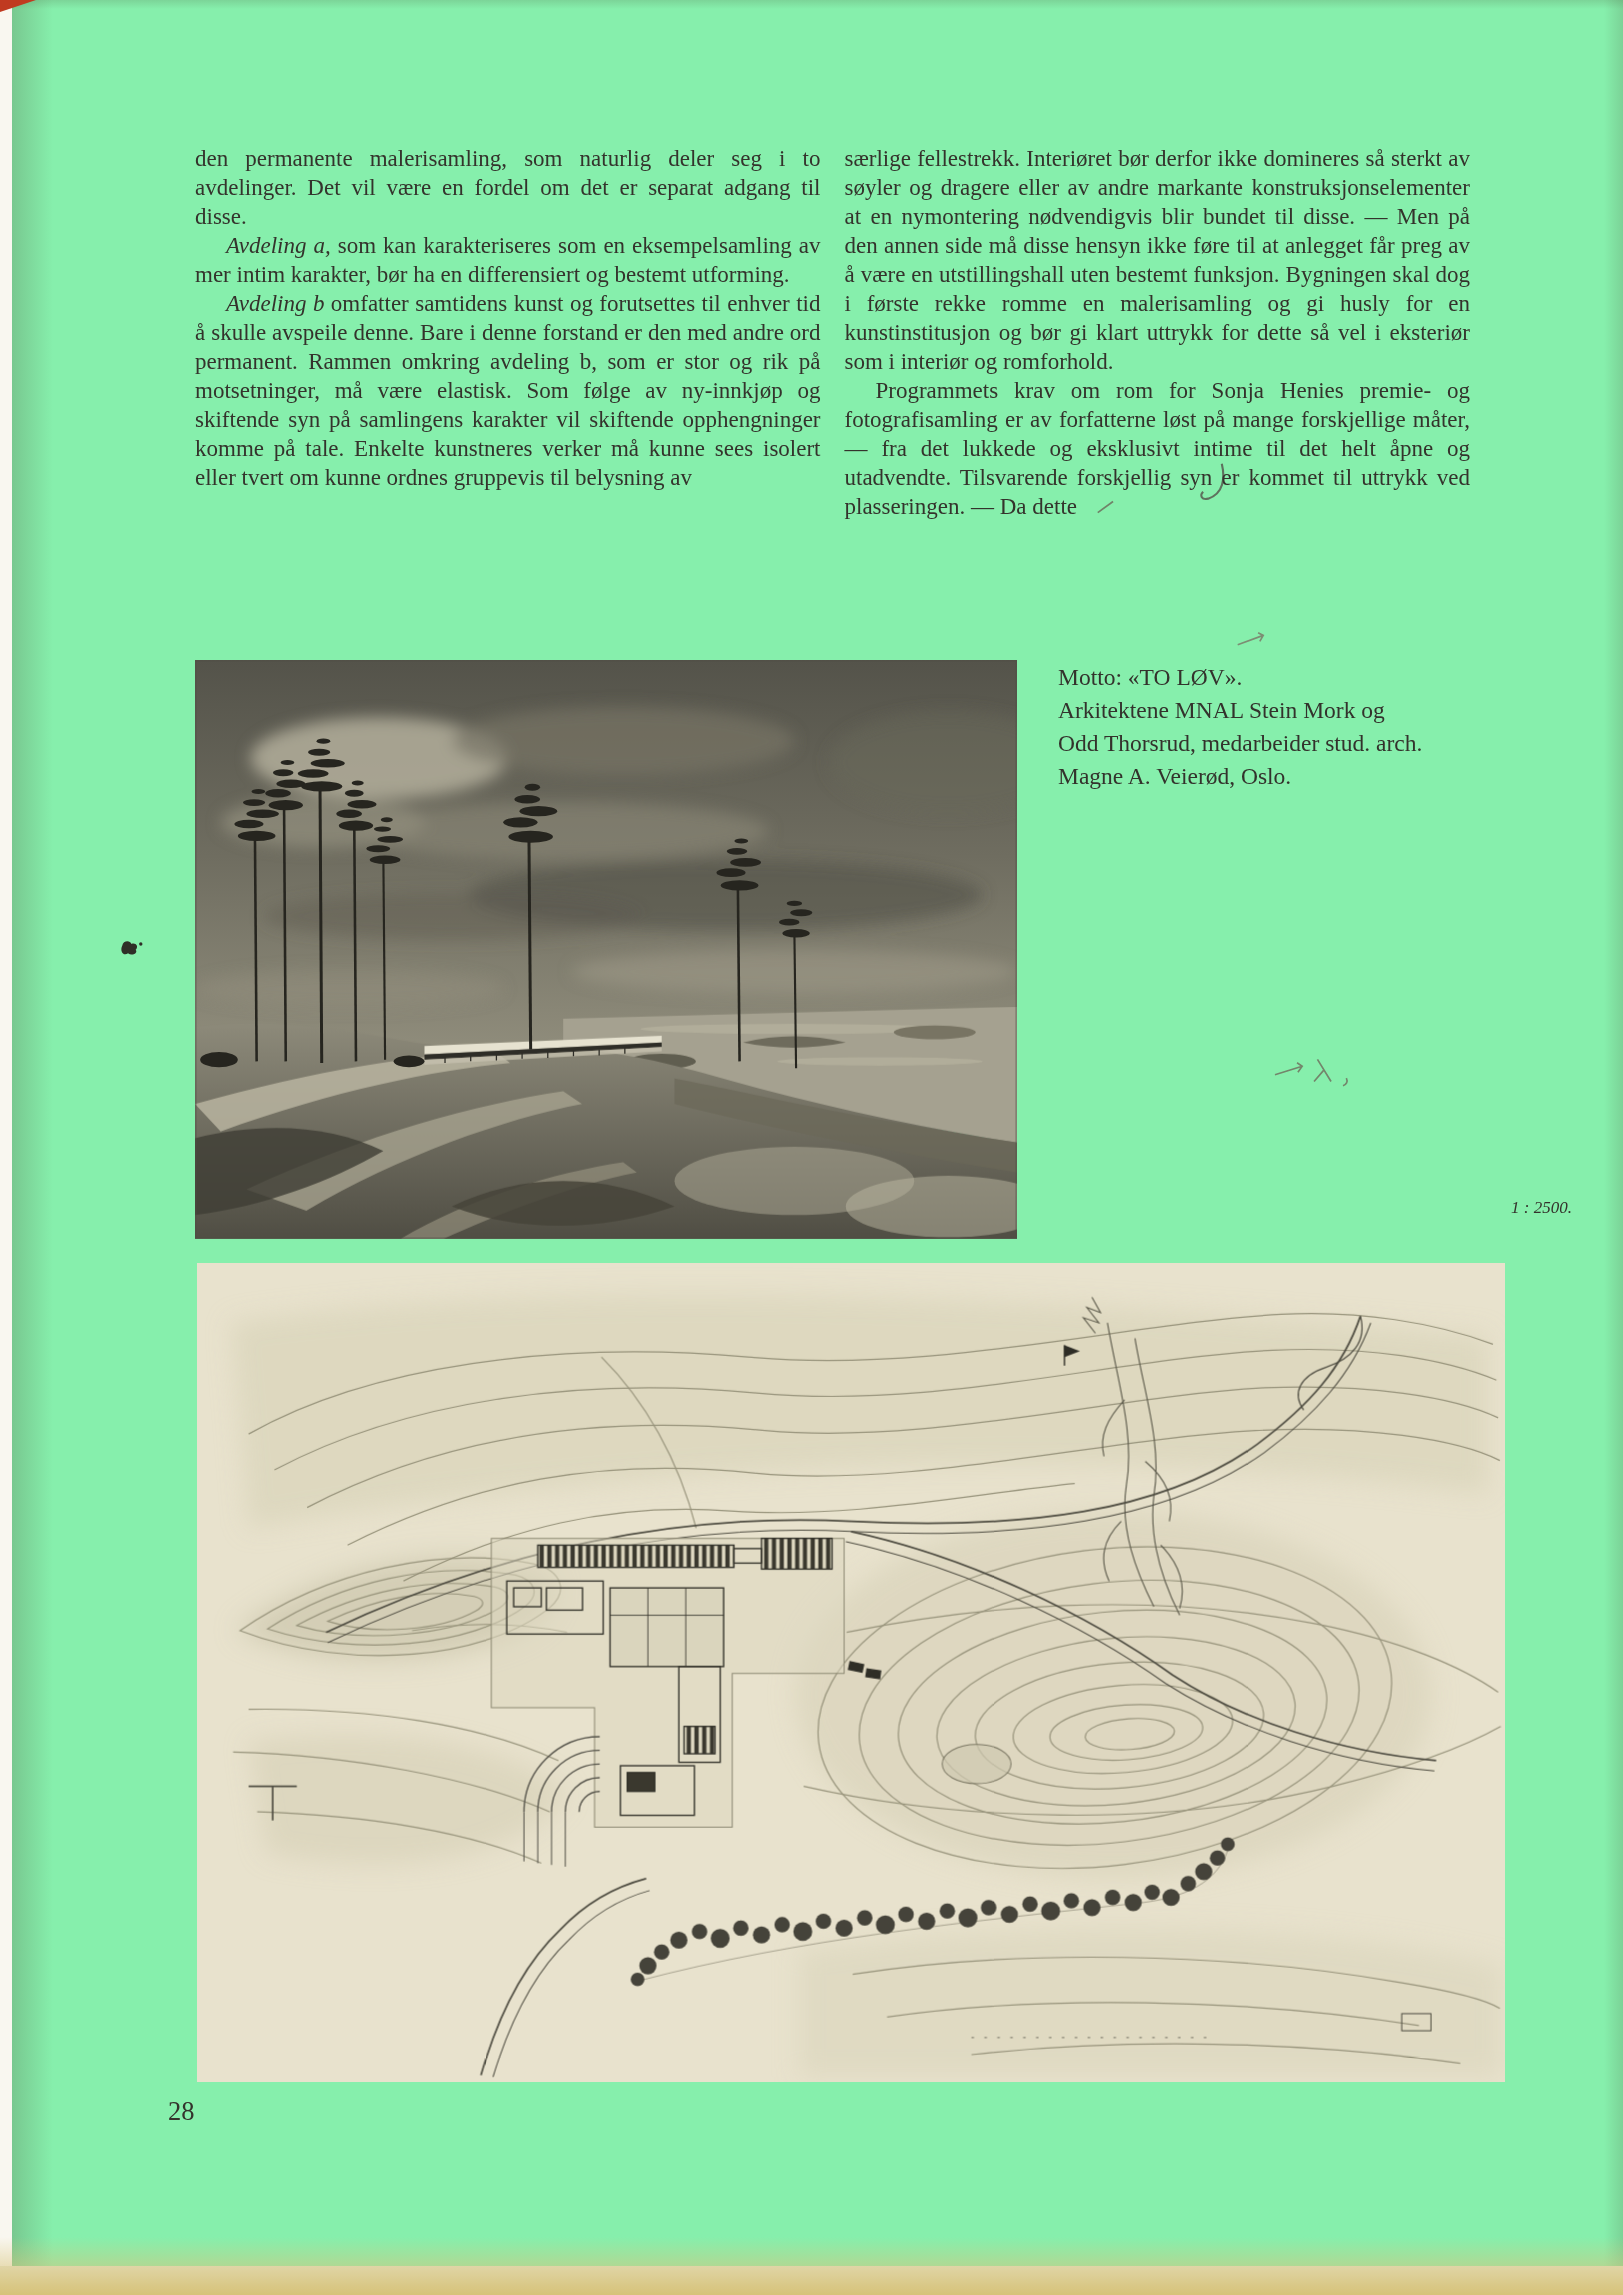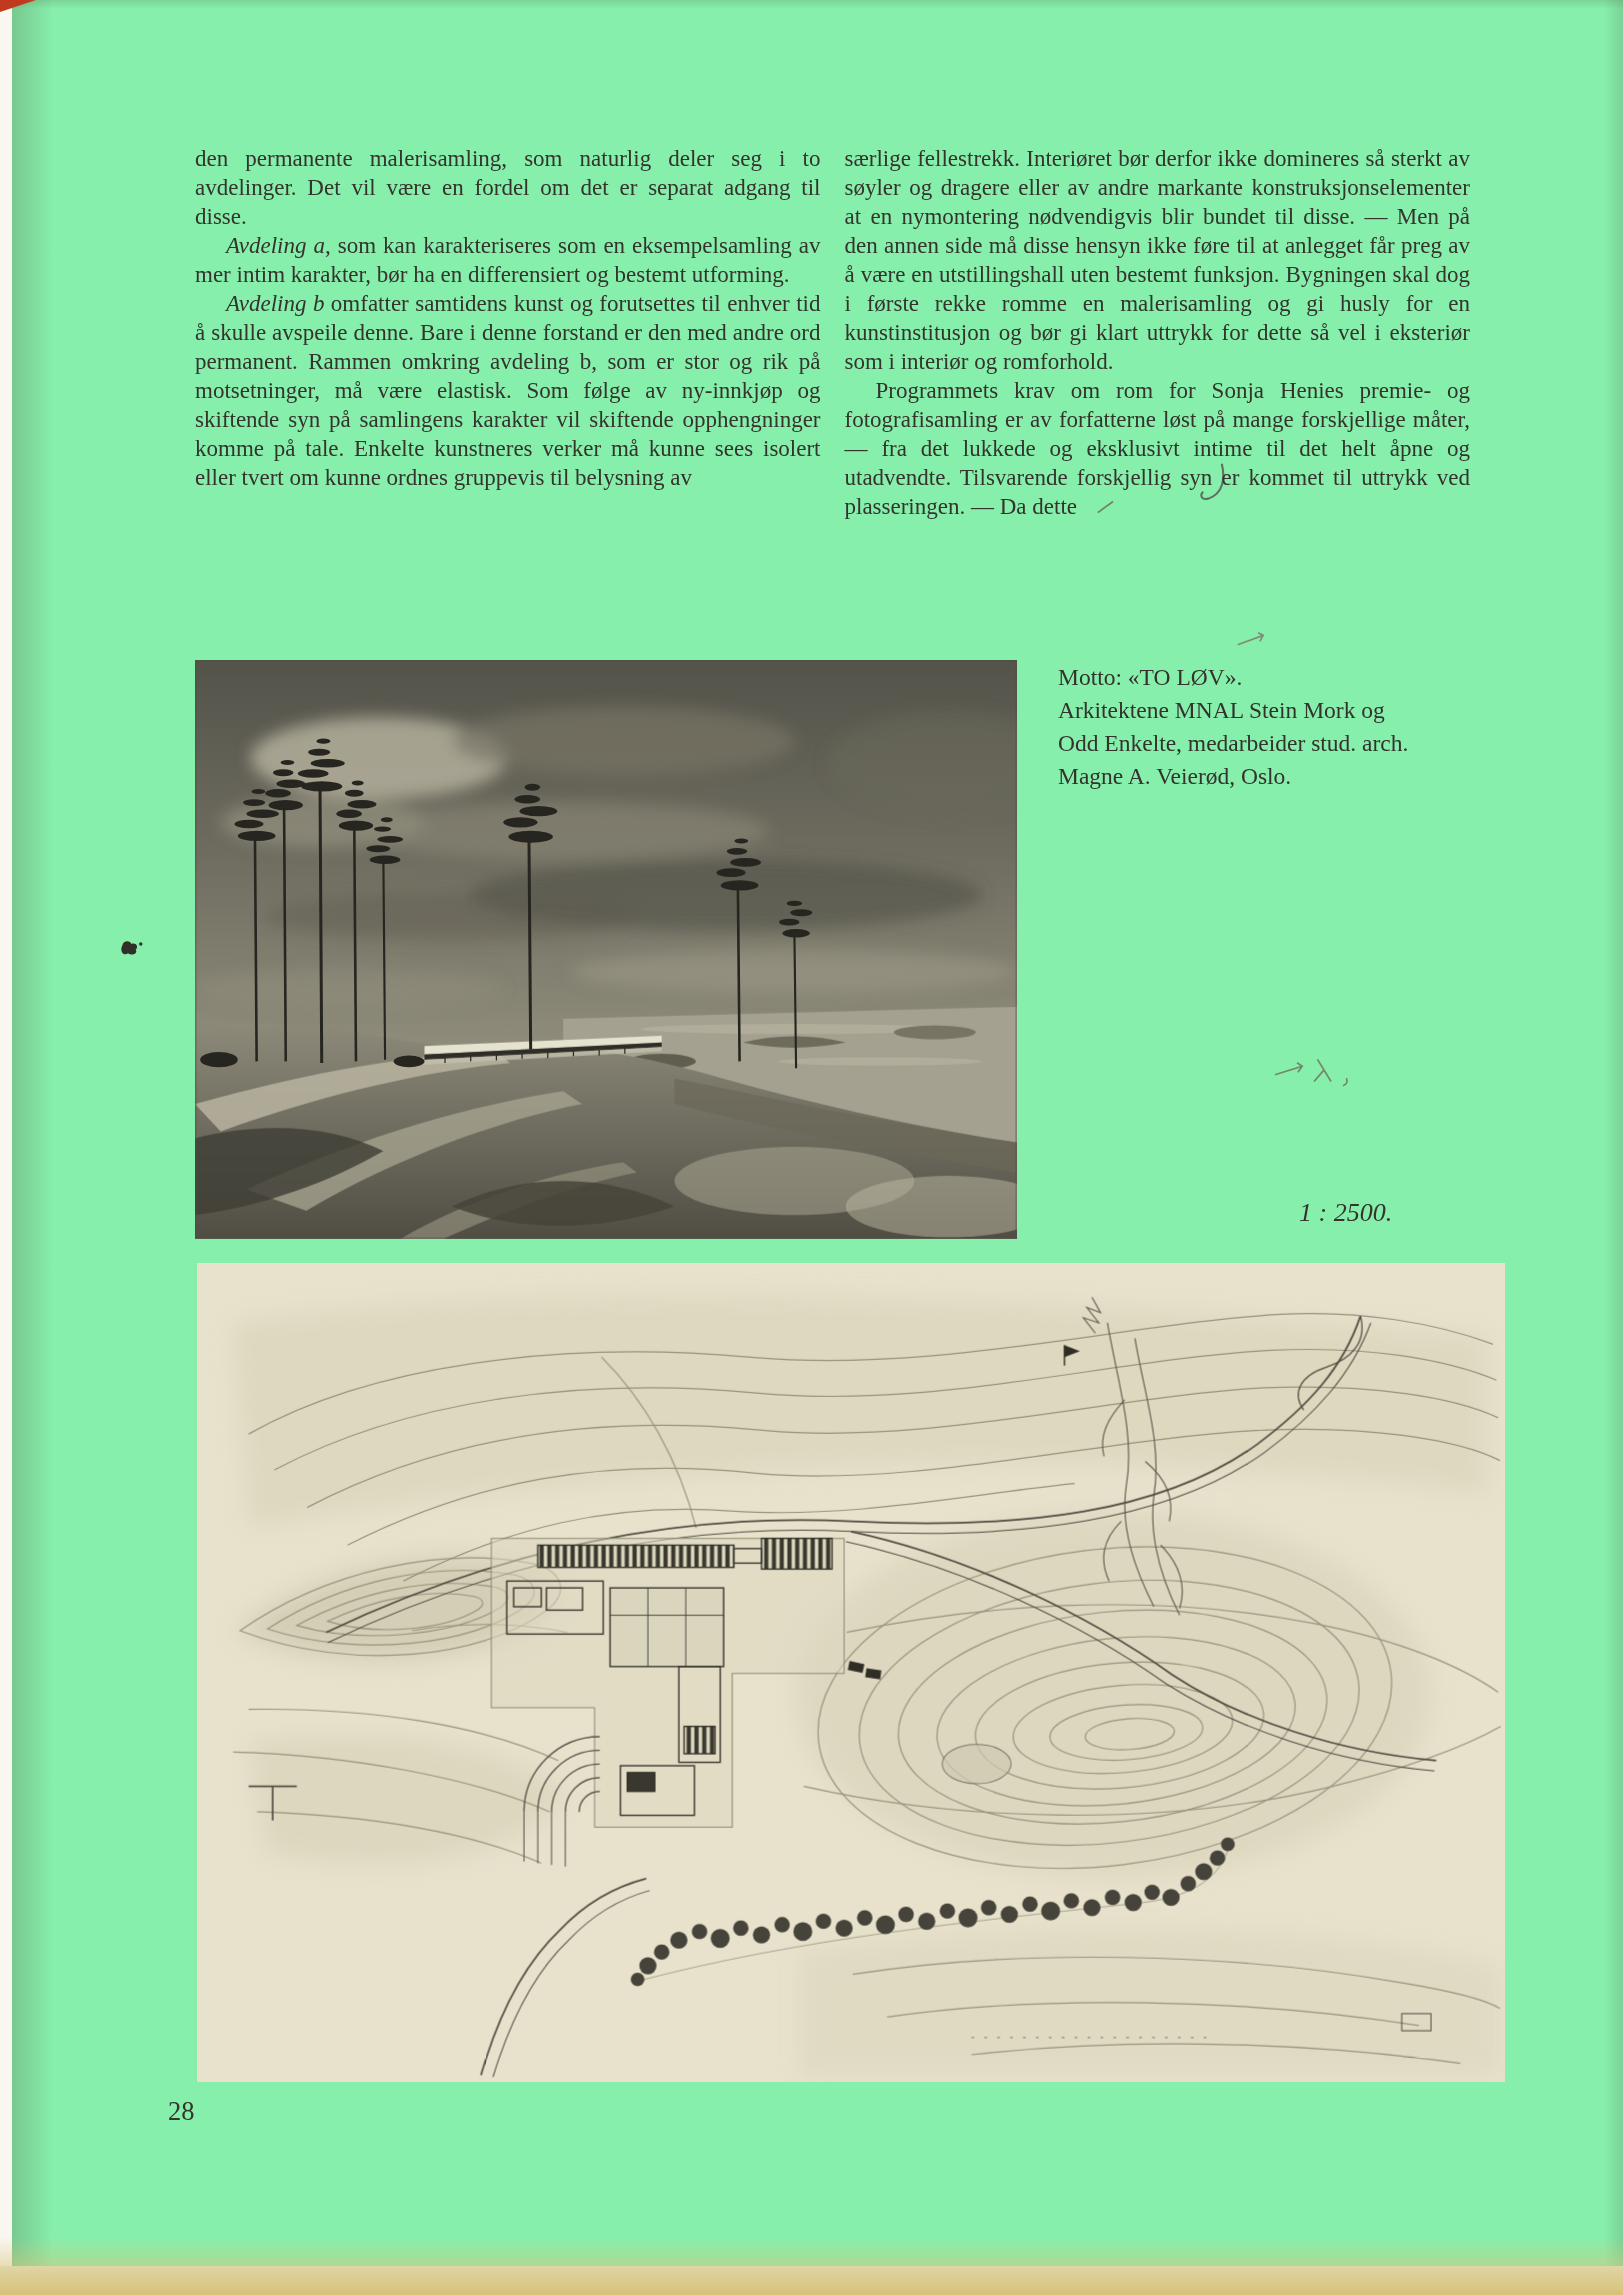--- a/index.html
+++ b/index.html
@@ -33,21 +33,21 @@
   .col p { margin:0; font-size:23px; line-height:29px; text-align:justify;
            hyphens:auto; -webkit-hyphens:auto; }
   .indent { text-indent:31px; }
   .lead { font-style:italic; }
   .forts { text-align:right; font-style:italic; font-size:21.4px; margin-top:2.6px !important; }
 
   
   .caption { position:absolute; left:1058px; top:661px; width:466px;
     font-size:23.5px; line-height:33px; color:#33322c; }
   .scale { position:absolute; left:1299px; top:1198px; width:273px;
-    font-style:italic; font-size:26px; }
+    text-align:right; font-style:italic; font-size:17px; }
   .pagenum { position:absolute; left:168px; top:2096px; font-size:26.5px; }
 
   
   figure { margin:0; padding:0; }
   .perspective-fig { position:absolute; left:195px; top:660px; width:822px; height:579px;
     box-shadow: inset 0 0 20.5px rgba(40,38,30,.3); }
   .perspective-fig svg { width:100%; height:100%; display:block; }
   .siteplan-fig { position:absolute; left:197px; top:1263px; width:1308px; height:819px; }
   .siteplan-fig svg { width:100%; height:100%; display:block; }
 </style>
@@ -214,21 +214,21 @@
             <ellipse cx="700" cy="285" rx="9" ry="3"></ellipse>
         </g>
       </g>
       <rect x="1" y="1" width="958" height="676" fill="none" stroke="#504e44" stroke-width="2" opacity="0.4"></rect>
     </svg>
   </figure>
 
   <div class="caption">
     <div>Motto: «TO LØV».</div>
     <div>Arkitektene MNAL Stein Mork og</div>
-    <div>Odd Enkelte, medarbeider stud. arch.</div>
+    <div>Odd Thorsrud, medarbeider stud. arch.</div>
     <div>Magne A. Veierød, Oslo.</div>
   </div>
 
   <div class="scale">1 : 2500.</div>
 
   <figure class="siteplan-fig">
     <svg viewBox="0 0 1520 958" preserveAspectRatio="none">
       <defs>
         <pattern id="hatch" width="9" height="14" patternUnits="userSpaceOnUse">
           <rect width="9" height="14" fill="#e3ddc5"></rect>

